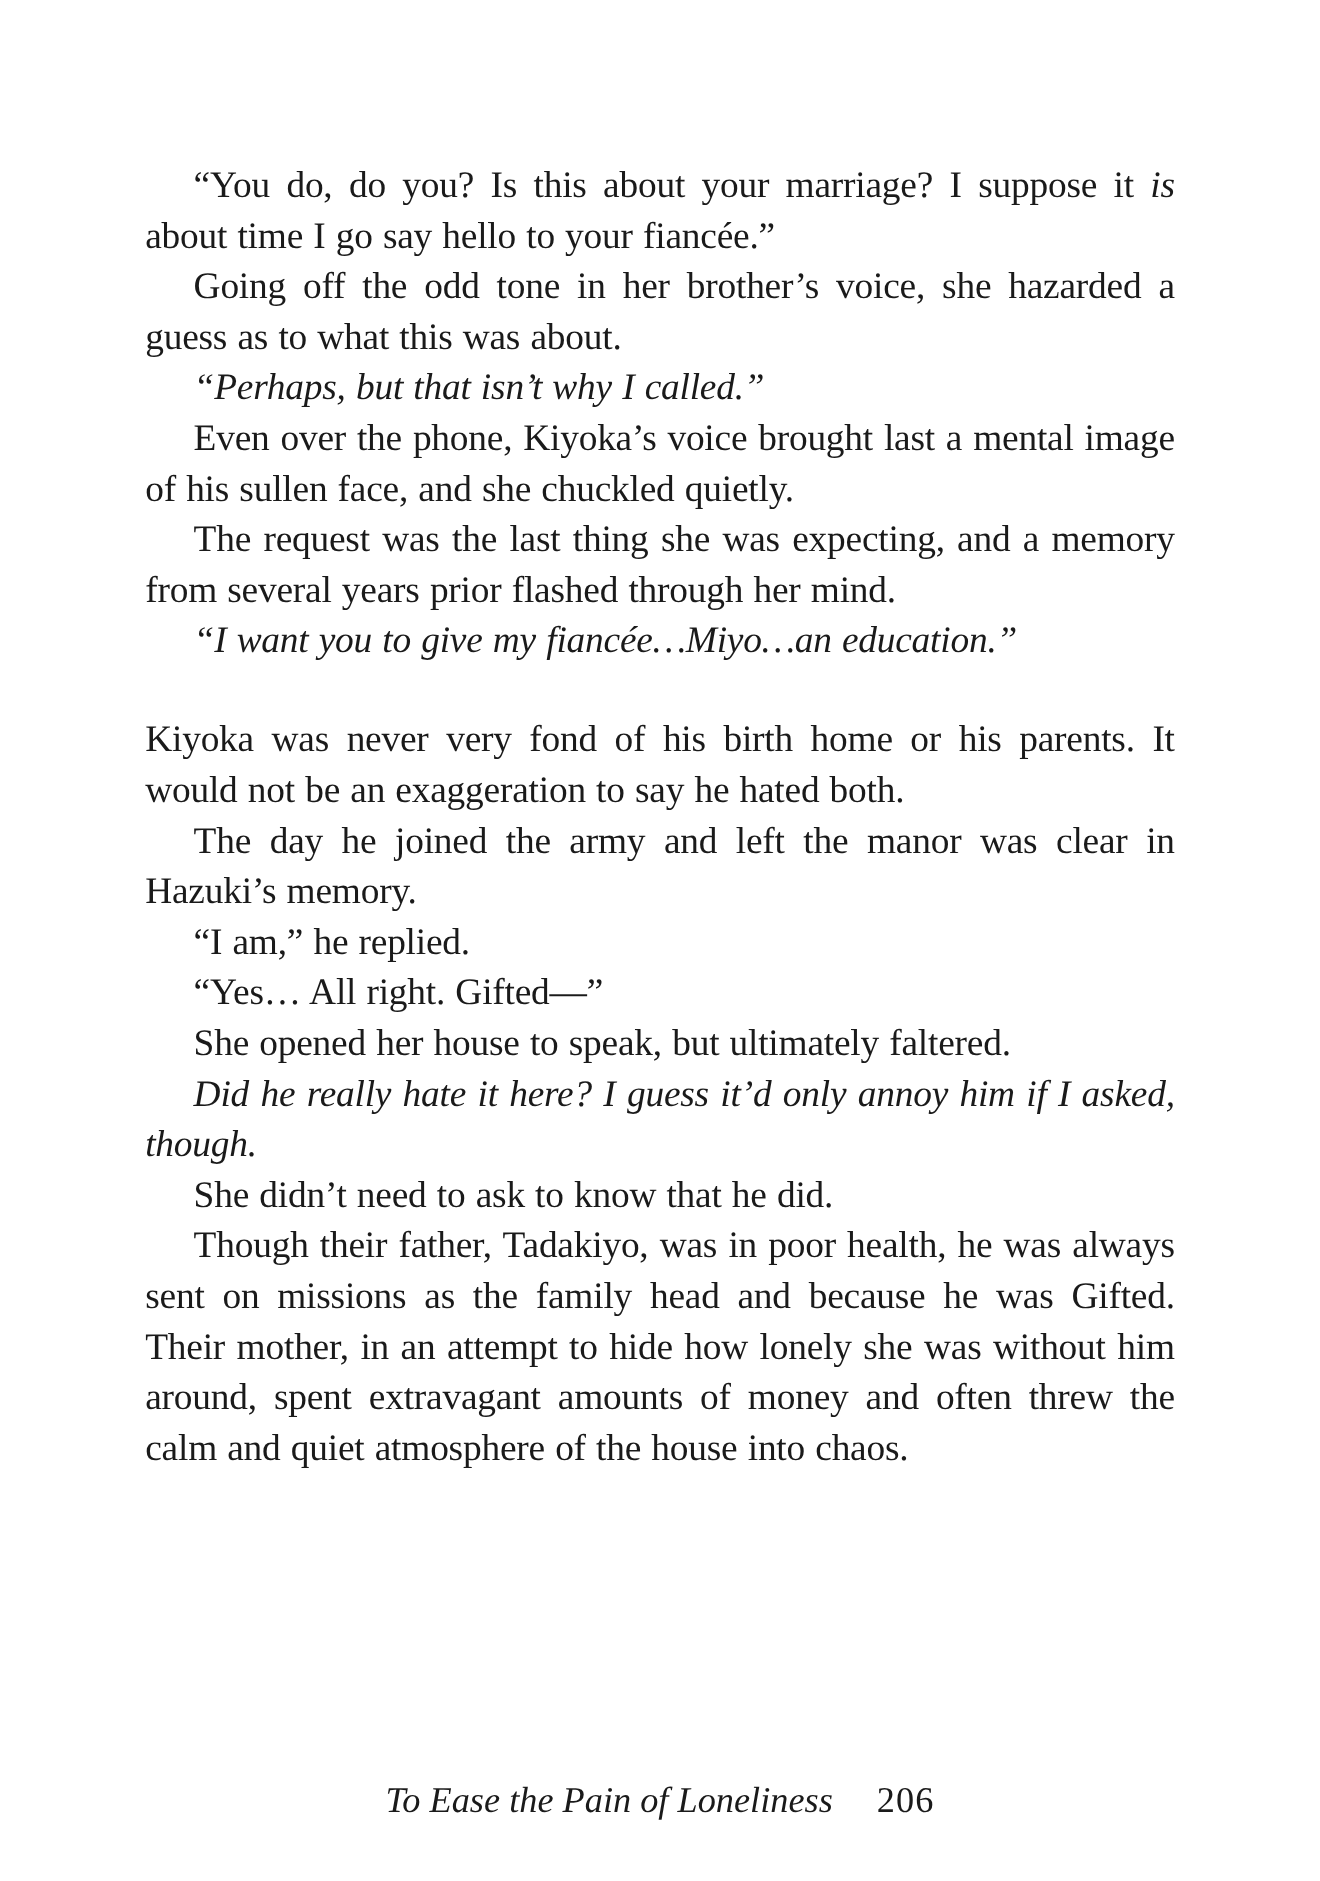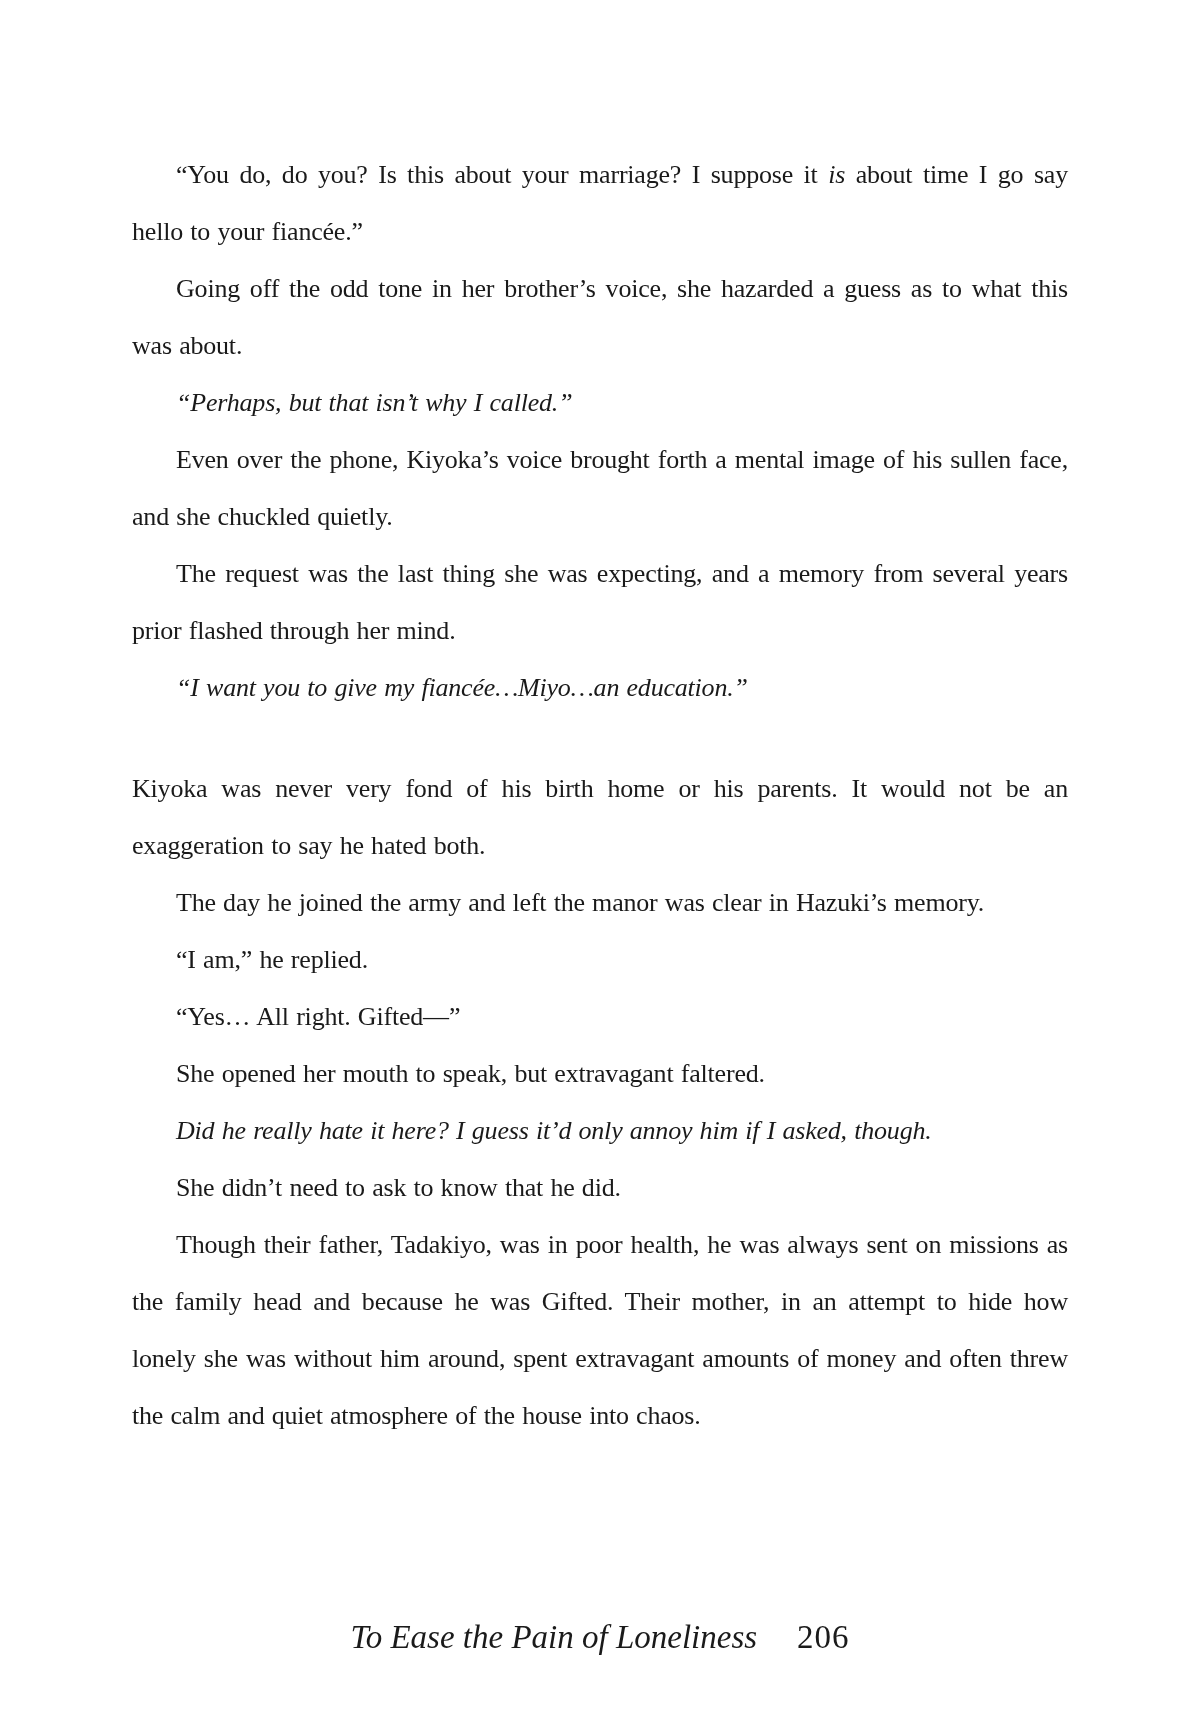--- a/index.html
+++ b/index.html
@@ -18,22 +18,22 @@
   .text-block {
     position: absolute;
     left: 132px;
     top: 146px;
     width: 936px;
   }
   p.para {
     margin: 0;
     padding: 0;
     text-align: justify;
-    font-size: 26px;
-    line-height: 57px;
+    font-size: 34px;
+    line-height: 46px;
     letter-spacing: -0.2px;
     word-spacing: 1px;
   }
   p.para.indent { text-indent: 44px; }
   p.para.section-break { margin-top: 44px; }
   em { font-style: italic; }
   .footer {
     position: absolute;
     left: 132px;
     top: 1616px;
@@ -51,28 +51,28 @@
   }
 </style>
 </head>
 <body>
 
 <div class="page" style="background: rgb(255, 255, 255); color: rgb(26, 26, 26);">
   <main class="text-block" id="paragraphs">
       <p class="para indent"><span>“You do, do you? Is this about your marriage? I suppose it </span><em>is</em><span> about time I go say hello to your fiancée.”</span></p>
       <p class="para indent"><span>Going off the odd tone in her brother’s voice, she hazarded a guess as to what this was about.</span></p>
       <p class="para indent"><em>“Perhaps, but that isn’t why I called.”</em></p>
-      <p class="para indent"><span>Even over the phone, Kiyoka’s voice brought forth a mental image of his sullen face, and she chuckled quietly.</span></p>
+      <p class="para indent"><span>Even over the phone, Kiyoka’s voice brought last a mental image of his sullen face, and she chuckled quietly.</span></p>
       <p class="para indent"><span>The request was the last thing she was expecting, and a memory from several years prior flashed through her mind.</span></p>
       <p class="para indent"><em>“I want you to give my fiancée…Miyo…an education.”</em></p>
       <p class="para section-break"><span>Kiyoka was never very fond of his birth home or his parents. It would not be an exaggeration to say he hated both.</span></p>
       <p class="para indent"><span>The day he joined the army and left the manor was clear in Hazuki’s memory.</span></p>
       <p class="para indent"><span>“I am,” he replied.</span></p>
       <p class="para indent"><span>“Yes… All right. Gifted—”</span></p>
-      <p class="para indent"><span>She opened her mouth to speak, but extravagant faltered.</span></p>
+      <p class="para indent"><span>She opened her house to speak, but ultimately faltered.</span></p>
       <p class="para indent"><em>Did he really hate it here? I guess it’d only annoy him if I asked, though.</em></p>
       <p class="para indent"><span>She didn’t need to ask to know that he did.</span></p>
       <p class="para indent"><span>Though their father, Tadakiyo, was in poor health, he was always sent on missions as the family head and because he was Gifted. Their mother, in an attempt to hide how lonely she was without him around, spent extravagant amounts of money and often threw the calm and quiet atmosphere of the house into chaos.</span></p>
     </main>
   <footer class="footer">
     <span class="running-title">To Ease the Pain of Loneliness</span><span class="page-number">206</span>
   </footer>
 </div>
 
 </body></html>

